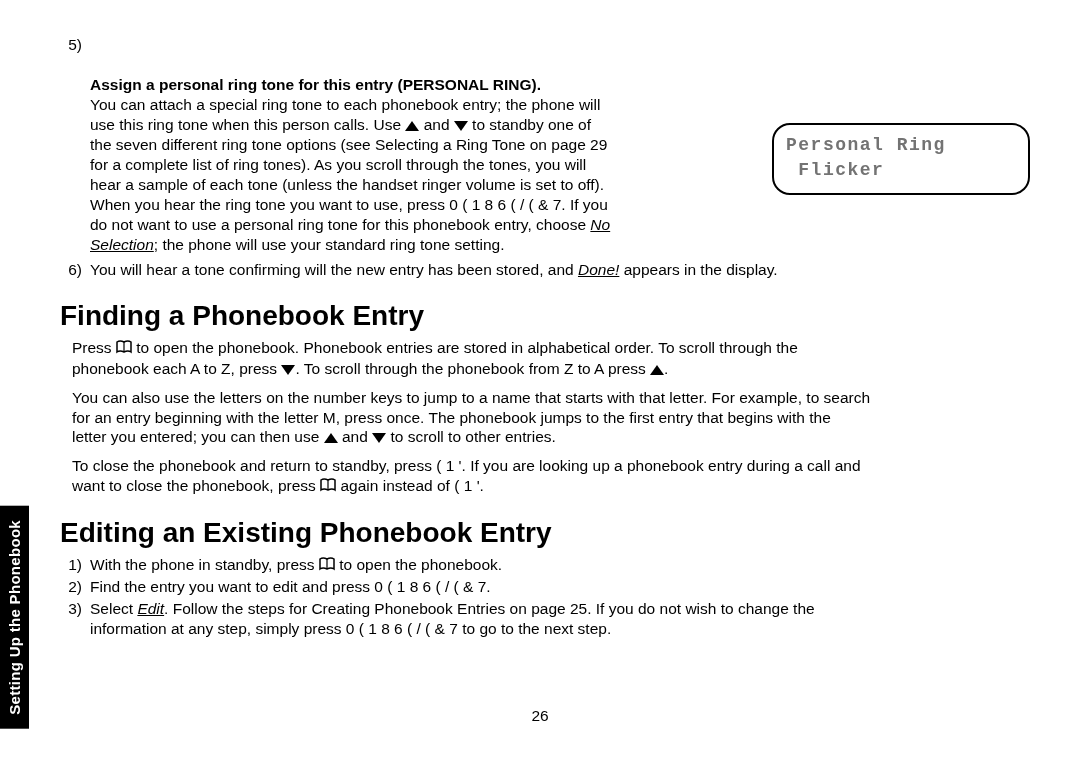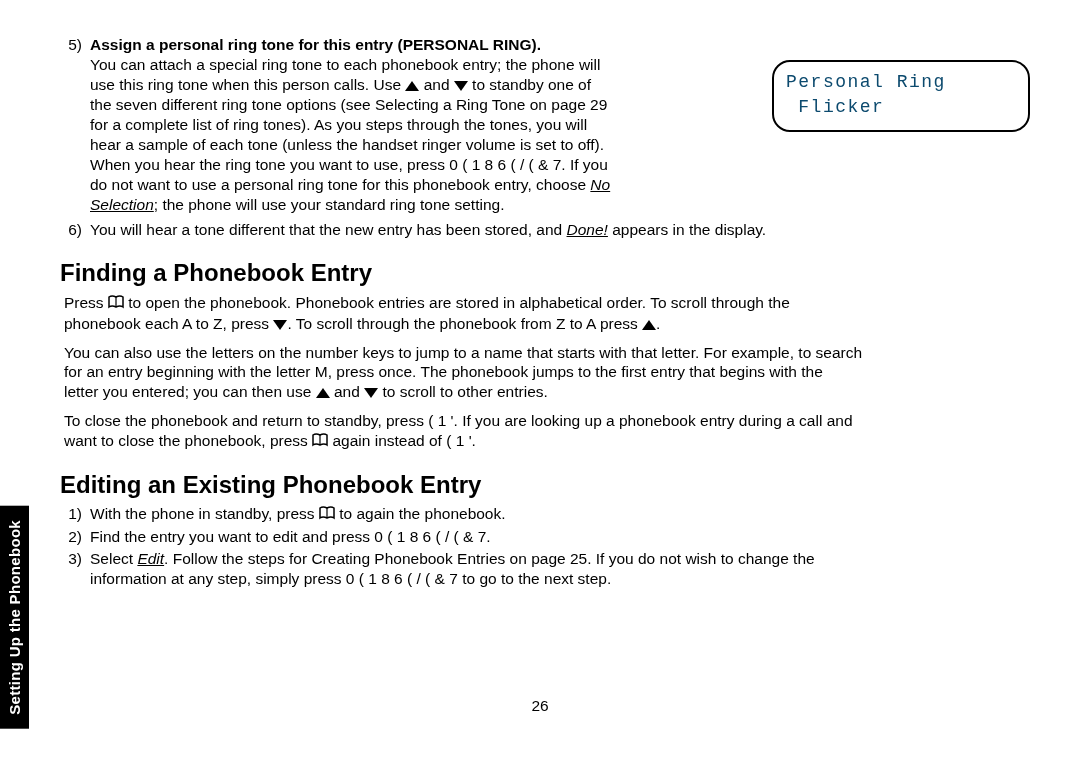--- a/index.html
+++ b/index.html
@@ -31,69 +31,70 @@
   .step5 .num {
     min-width: 22px;
     text-align: right;
   }
   .step5 .text-block {
     flex: 1;
   }
   .step5-row {
     display: flex;
     gap: 18px;
-    align-items: center;
+    align-items: flex-end;
+    margin-top: 40px;
   }
   .step5-left {
     flex: 1;
   }
   .lcd {
     border: 2px solid #000;
     border-radius: 18px;
     padding: 8px 12px 10px 12px;
     font-family: "Courier New", monospace;
     font-size: 18px;
     letter-spacing: 1.5px;
     line-height: 1.4;
     min-width: 230px;
     margin-top: 2px;
   }
-  .lcd-line { white-space: pre; color:#0c4a6e; }
+  .lcd-line { white-space: pre; color:#737373;font-weight:bold; }
   .step6 {
     display: flex;
     gap: 8px;
     margin-top: 6px;
   }
   .step6 .num { min-width: 22px; text-align: right; }
   h2 {
-    font-size: 24px;
+    font-size: 28px;
     font-weight: bold;
     margin: 18px 0 4px 0;
   }
-  .para { margin: 4px 0 8px 4px; }
+  .para { margin: 4px 0 8px 12px; }
   .icon {
     display:inline-block;
     vertical-align: middle;
   }
   .side-tab {
     position: absolute;
     left: 0;
     bottom: 30px;
     background: #000;
     color: #fff;
     writing-mode: vertical-rl;
     transform: rotate(180deg);
     font-weight: bold;
     font-size: 15px;
     padding: 14px 6px;
     letter-spacing: 0.3px;
   }
   .page-num {
     position: absolute;
-    bottom: 44px;
+    bottom: 34px;
     left: 50%;
     transform: translateX(-50%);
     font-size: 15.5px;
   }
   .bold { font-weight: bold; }
   .italic { font-style: italic; text-decoration: underline; }
   .edit-list {
     display: flex;
     gap: 8px;
     margin: 2px 0;
@@ -115,42 +116,42 @@
             <div class="bold">Assign a personal ring tone for this entry (PERSONAL RING).</div>
             <div>You can attach a special ring tone to each phonebook entry; the phone will</div>
             <div>
               <span>use this ring tone when this person calls. Use </span><span class="icon"><svg width="14" height="10">
                     <polygon points="7,0 14,10 0,10" fill="#000"></polygon>
                   </svg></span><span> and </span><span class="icon"><svg width="14" height="10">
                     <polygon points="0,0 14,0 7,10" fill="#000"></polygon>
                   </svg></span><span> to standby one of</span>
             </div>
             <div>the seven different ring tone options (see Selecting a Ring Tone on page 29</div>
-            <div>for a complete list of ring tones). As you steps through the tones, you will</div>
+            <div>for a complete list of ring tones). As you scroll through the tones, you will</div>
             <div>hear a sample of each tone (unless the handset ringer volume is set to off).</div>
           </div>
           <div class="lcd">
             <div class="lcd-line">Personal Ring</div>
             <div class="lcd-line"> Flicker</div>
           </div>
         </div>
         <div>When you hear the ring tone you want to use, press  0 ( 1 8   6 ( / ( &amp; 7. If you</div>
         <div>
           <span>do not want to use a personal ring tone for this phonebook entry, choose </span><span class="italic">No</span>
         </div>
         <div>
           <span class="italic">Selection</span><span>; the phone will use your standard ring tone setting.</span>
         </div>
       </div>
     </div>
 
     <div class="step6">
       <div class="num">6)</div>
       <div>
-        <span>You will hear a tone different that the new entry has been stored, and </span><span class="italic">Done!</span><span> appears in the display.</span>
+        <span>You will hear a tone confirming will the new entry has been stored, and </span><span class="italic">Done!</span><span> appears in the display.</span>
       </div>
     </div>
 
     <h2>Finding a Phonebook Entry</h2>
     <div class="para">
       <span>Press </span><span class="icon"><svg width="16" height="14">
             <path d="M1 2 Q4 0 8 2 Q12 0 15 2 L15 12 Q12 10 8 12 Q4 10 1 12 Z" fill="none" stroke="#000" stroke-width="1.5"></path>
             <line x1="8" y1="2" x2="8" y2="12" stroke="#000" stroke-width="1.2"></line>
           </svg></span><span> to open the phonebook. Phonebook entries are stored in alphabetical order. To scroll through the</span><br>
       <span>phonebook each A to Z, press </span><span class="icon"><svg width="14" height="10">
@@ -176,21 +177,21 @@
           </svg></span><span> again instead of  ( 1 '.</span>
     </div>
 
     <h2>Editing an Existing Phonebook Entry</h2>
     <div class="edit-list">
       <div class="num">1)</div>
       <div class="tx">
         <span>With the phone in standby, press </span><span class="icon"><svg width="16" height="14">
               <path d="M1 2 Q4 0 8 2 Q12 0 15 2 L15 12 Q12 10 8 12 Q4 10 1 12 Z" fill="none" stroke="#000" stroke-width="1.5"></path>
               <line x1="8" y1="2" x2="8" y2="12" stroke="#000" stroke-width="1.2"></line>
-            </svg></span><span> to again the phonebook.</span>
+            </svg></span><span> to open the phonebook.</span>
       </div>
     </div>
     <div class="edit-list">
       <div class="num">2)</div>
       <div class="tx">Find the entry you want to edit and press  0 ( 1 8   6 ( / ( &amp; 7.</div>
     </div>
     <div class="edit-list">
       <div class="num">3)</div>
       <div class="tx">
         <span>Select </span><span class="italic">Edit</span><span>. Follow the steps for Creating Phonebook Entries on page 25. If you do not wish to change the</span><br>

